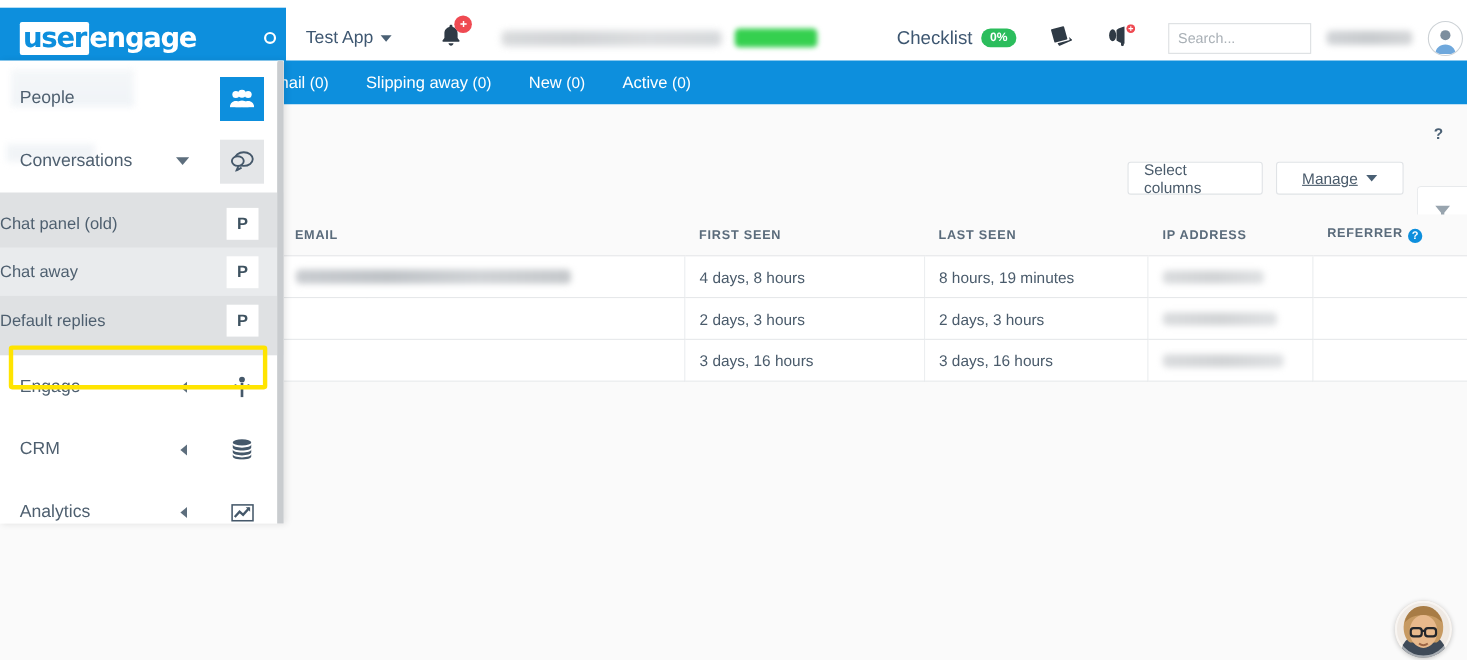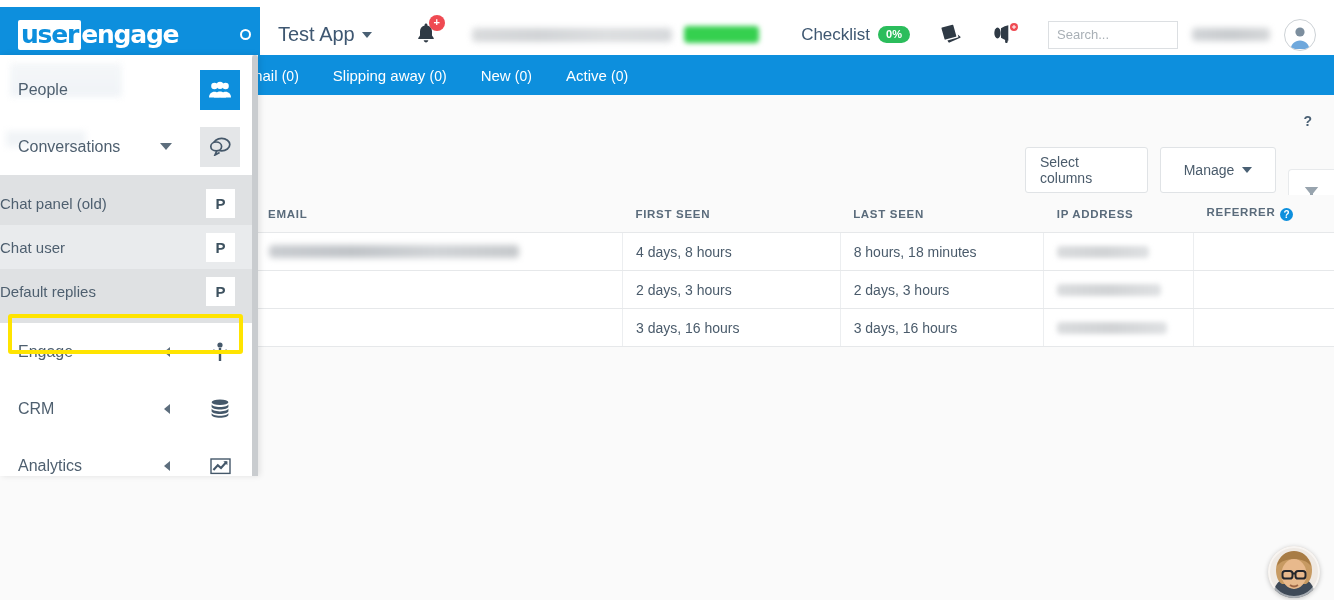--- a/index.html
+++ b/index.html
@@ -29,21 +29,21 @@
   .logo .chunk {
     background: #ffffff; color: #0d8fdd; padding: 0 3px 1px 3px;
     border-radius: 2px;
   }
   .logo-dot {
     margin-left: 62px; width: 11px; height: 11px; border-radius: 50%;
     border: 2px solid #ffffff;
   }
 
   .app-switch {
-    margin-left: 18px; font-size: 20px; color: #3e5771; white-space: nowrap;
+    margin-left: 18px; font-size: 16px; color: #3e5771; white-space: nowrap;
     display: flex; align-items: center; gap: 7px; cursor: pointer;
   }
   .caret-down {
     width: 0; height: 0; border-left: 5px solid transparent;
     border-right: 5px solid transparent; border-top: 6px solid #4a6074;
   }
 
   .bell-wrap { position: relative; margin-left: 44px; cursor: pointer; }
   .badge-dot {
     position: absolute; top: -7px; right: -9px;
@@ -58,21 +58,21 @@
     background: linear-gradient(90deg,#d2d4d6,#c9cccf,#d6d8da,#cfd2d5);
     filter: blur(3.2px); opacity: .85;
   }
   .green-pill {
     margin-left: 12px; width: 75px; height: 17px; border-radius: 4px;
     background: #35d04f; filter: blur(2.4px);
   }
 
   .right-zone {
     margin-left: auto; display: flex; align-items: center;
-    gap: 0; padding-right: 18px;
+    gap: 0; padding-right: 4px;
   }
   .checklist {
     display: flex; align-items: center; gap: 8px; cursor: pointer;
     font-size: 17px; color: #3e5771; margin-right: 30px;
   }
   .pct-badge {
     background: #2bbd5c; color: #fff; font-size: 11px; font-weight: bold;
     border-radius: 9px; padding: 3px 8px 3px 8px; line-height: 1;
   }
   .hdr-icon { margin-right: 30px; cursor: pointer; position: relative; }
@@ -115,29 +115,29 @@
     background: #fafafa;
   }
   .toolbar {
     position: relative; height: 100px; width: 100%;
   }
   .helpq {
     position: absolute; right: 22px; top: 18px;
     font-size: 14px; color: #4a6074; font-weight: bold; cursor: pointer;
   }
   .btn {
-    position: absolute; height: 46px; background: #ffffff;
+    position: absolute; height: 30px; background: #ffffff;
     border: 1px solid #e0e3e6; border-radius: 3px;
     display: flex; align-items: center; justify-content: center;
     font-size: 14px; color: #4a5b6b; cursor: pointer; padding: 0 14px;
     gap: 8px;
   }
   #msg-btn { left: 238px; top: 150px; width: 96px; justify-content: flex-start; }
   #select-cols { right: 186px; top: 52px; width: 123px; }
-  #manage-btn { right: 58px; top: 52px; width: 116px; }
+  #manage-btn { right: 58px; top: 52px; width: 116px; text-decoration: underline; }
   .filter-panel {
     position: absolute; right: 0; top: 74px; width: 46px; height: 48px;
     background: #ffffff; border: 1px solid #e8eaec; border-right: none;
     border-radius: 4px 0 0 4px;
     display: flex; align-items: center; justify-content: center;
     cursor: pointer;
   }
 
   
   .table { position: absolute; left: 0; top: 100px; width: 1200px; }
@@ -408,21 +408,21 @@
                   <svg width="17" height="15" viewBox="0 0 17 15">
                     <ellipse cx="8.4" cy="6.4" rx="7.4" ry="5.6" fill="#1d232b"></ellipse>
                     <path d="M4.6 10.4 3 14.4l5-2.6z" fill="#1d232b"></path>
                   </svg>
                 </div>
               </td>
             <td>
                 <div class="email-blur"></div>
               </td>
             <td>4 days, 8 hours</td>
-            <td>8 hours, 18 minutes</td>
+            <td>8 hours, 19 minutes</td>
             <td>
                 <div class="ip-blur"></div>
               </td>
             <td></td>
           </tr>
           <tr>
             <td>
                 <div class="name-blur" style="width:86px"></div>
               </td>
             <td>
@@ -497,21 +497,21 @@
         </svg>
       </span>
     </div>
 
     <div class="submenu">
       <div class="sub-item">
         <span class="sub-label">Chat panel (old)</span>
         <span class="p-badge">P</span>
       </div>
       <div class="sub-item current">
-        <span class="sub-label">Chat user</span>
+        <span class="sub-label">Chat away</span>
         <span class="p-badge">P</span>
       </div>
       <div class="sub-item">
         <span class="sub-label">Default replies</span>
         <span class="p-badge">P</span>
       </div>
     </div>
 
     <div class="sb-item">
       <span class="sb-label">Engage</span>

